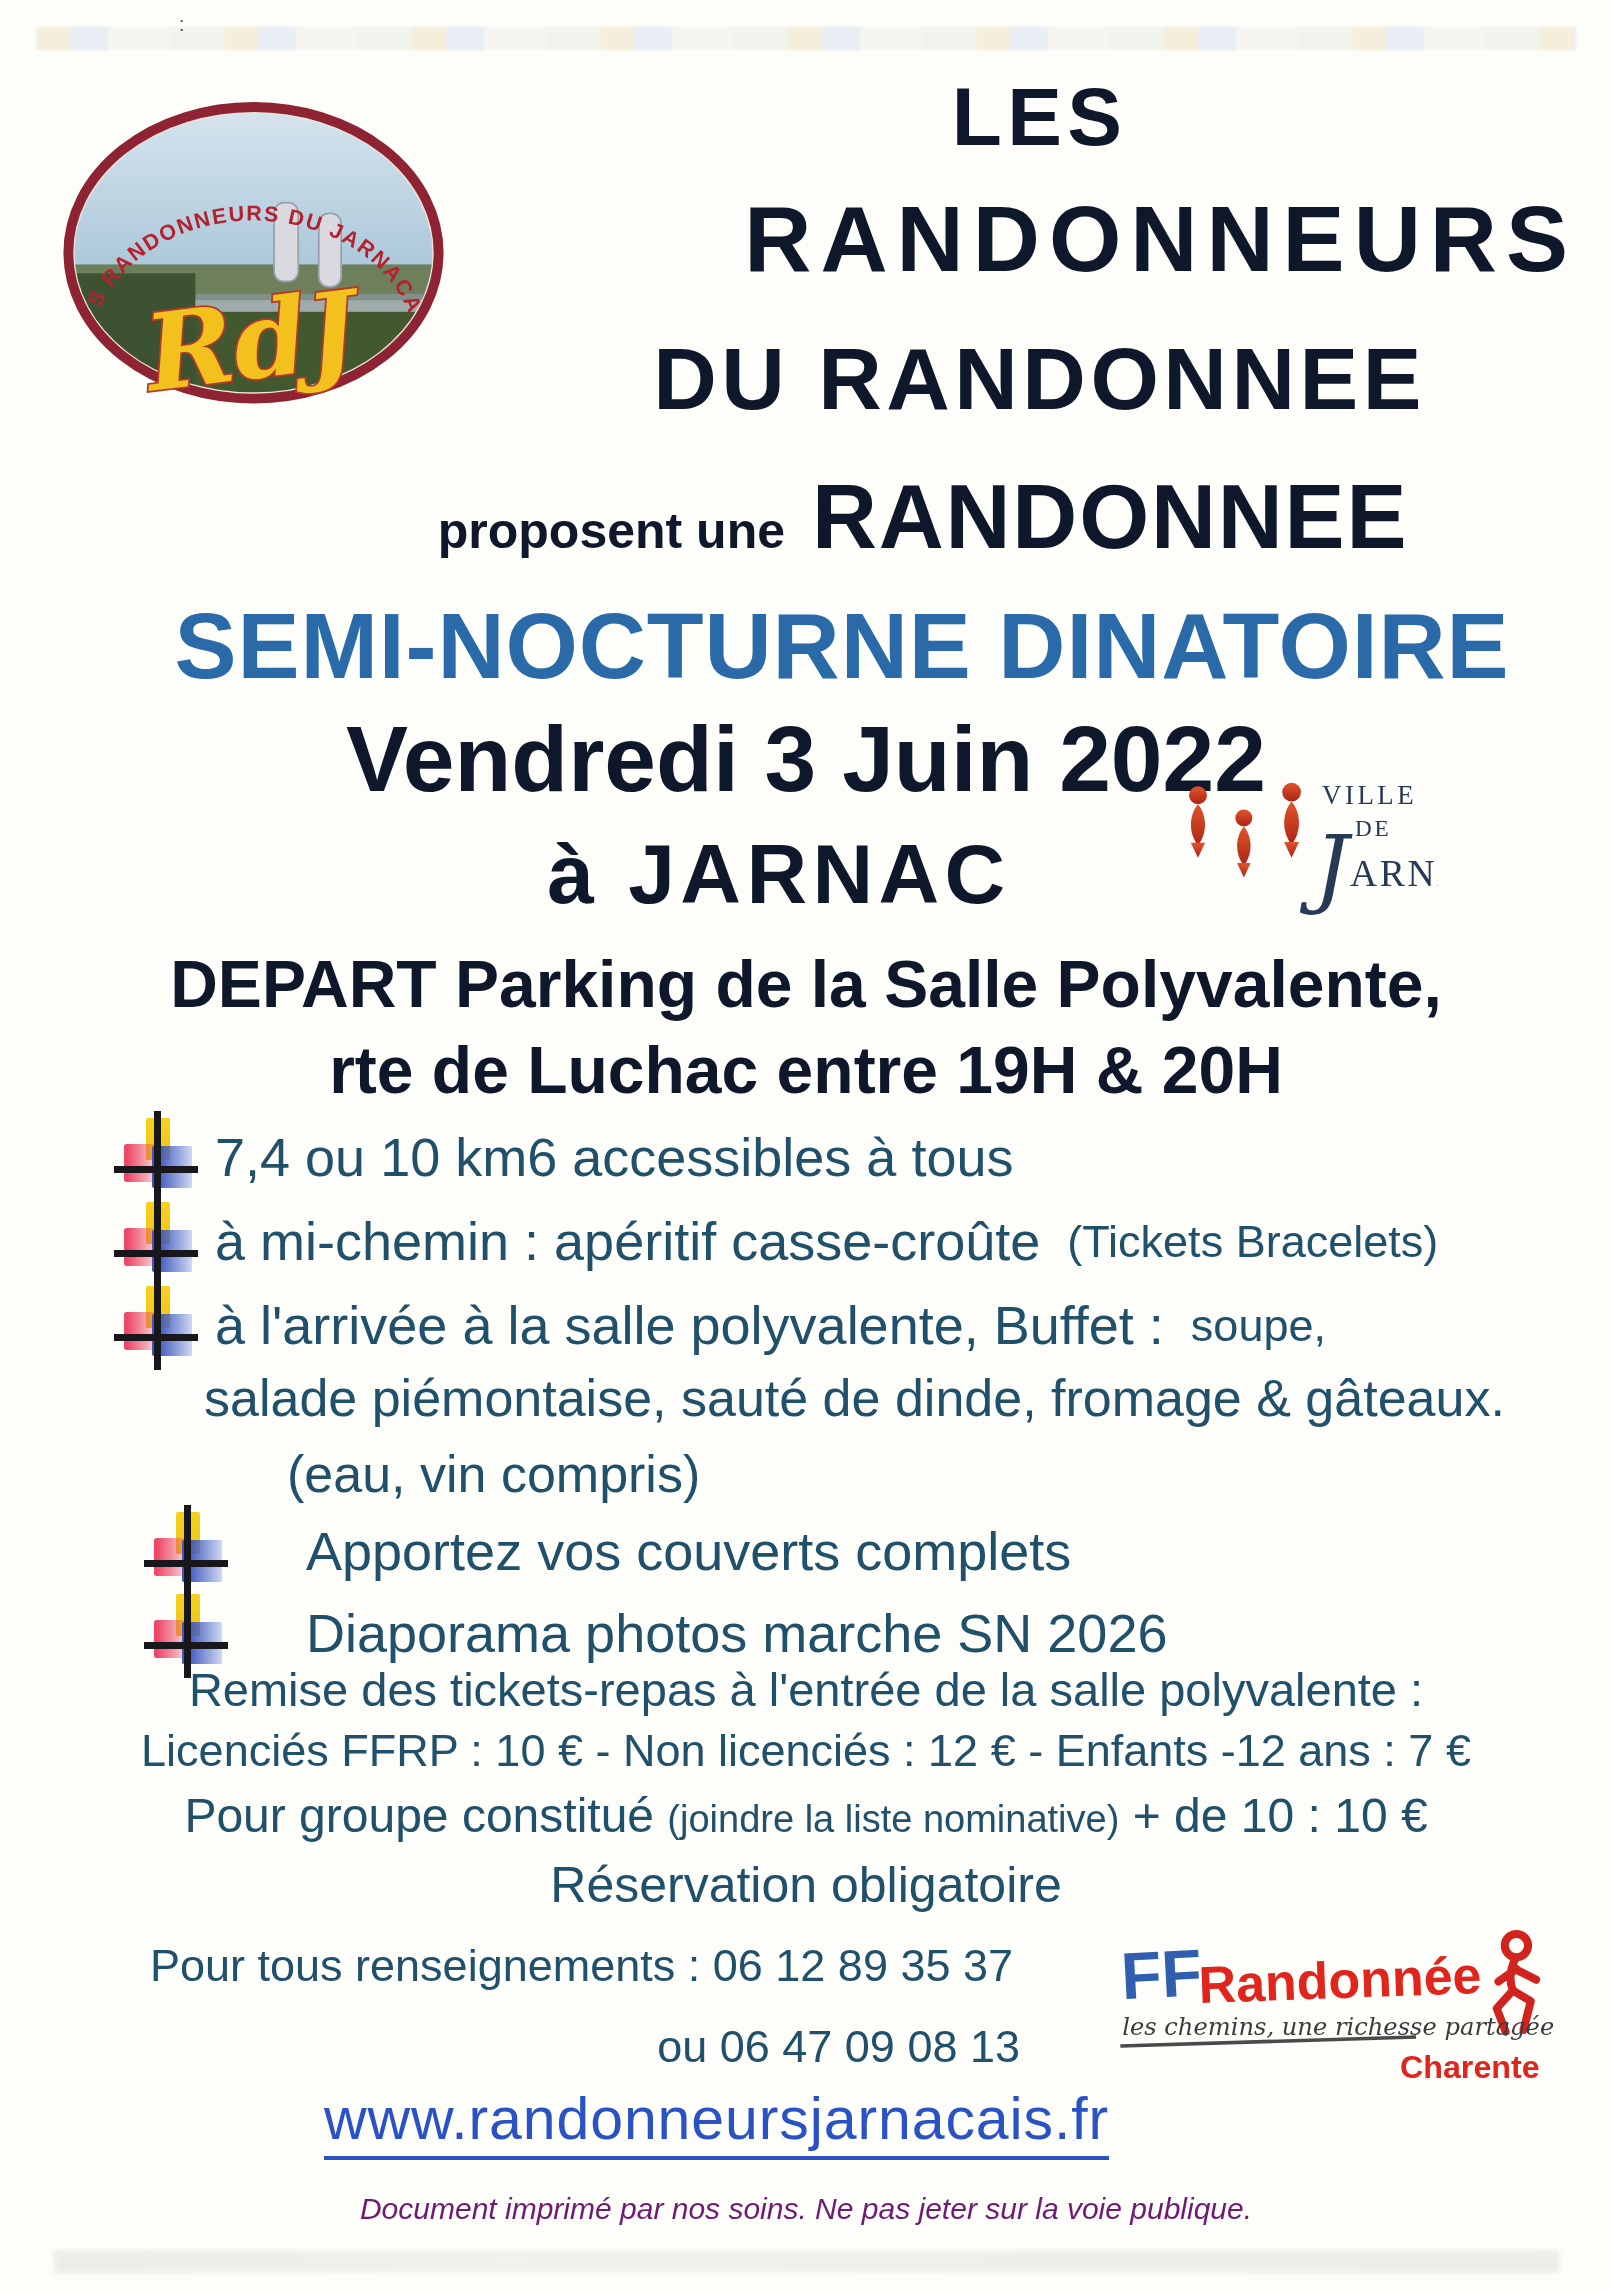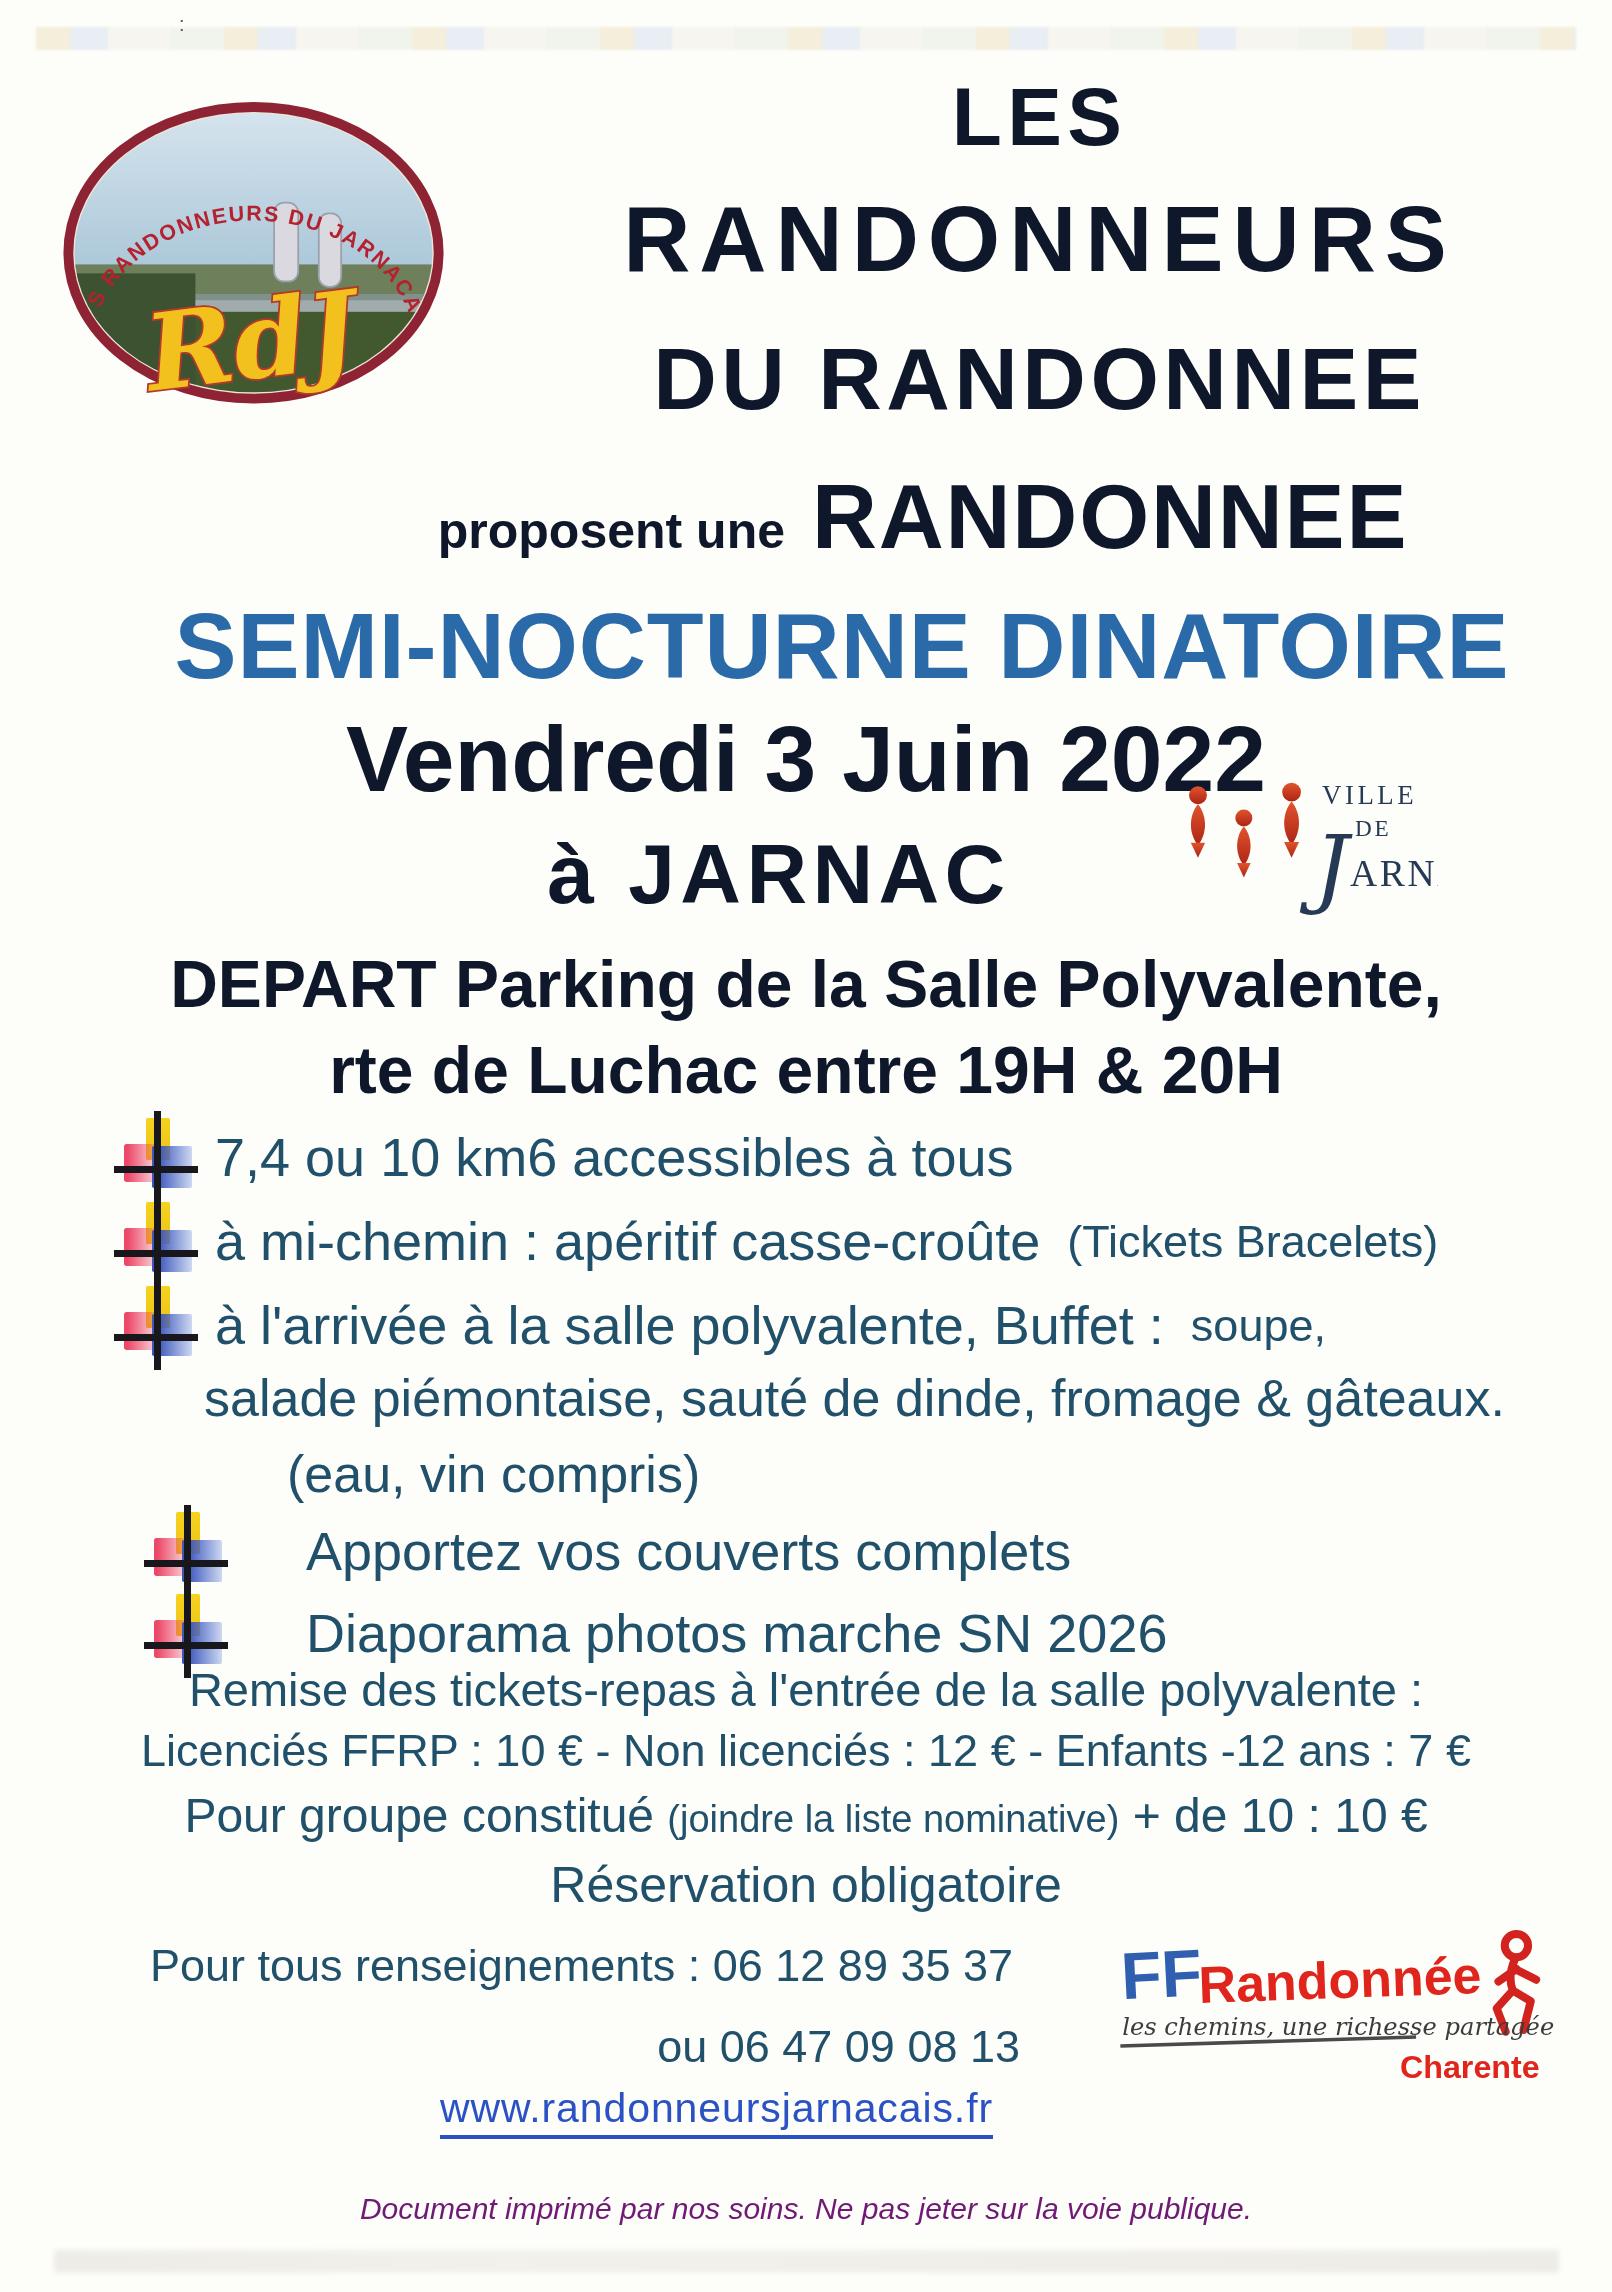--- a/index.html
+++ b/index.html
@@ -22,21 +22,21 @@
       #c9a23c 0 34px, #7fa3d0 34px 72px, #d8d0c2 72px 134px, #b9c7a5 134px 188px);
   }
   .scan-smudge{
     left:54px; top:2250px; width:1505px; height:23px; opacity:.22; filter:blur(2.7px);
     background:linear-gradient(90deg,#b9b2a4,#cfc8ba 30%,#c4bcae 70%,#b9b2a4);
   }
   .speck{font-size:19.7px; color:#555;}
 
   
   .t-les{top:70px; left:502px; width:1075px; text-align:center; font-size:82px; letter-spacing:5.4px;}
-  .t-rand{top:186px; left:502px; width:1075px; text-align:center; font-size:93px; letter-spacing:9px;}
+  .t-rand{top:186px; left:502px; width:1075px; text-align:right; font-size:93px; letter-spacing:9px;}
   .t-jarn{top:328px; left:502px; width:1075px; text-align:center; font-size:88px; letter-spacing:4.5px;}
   .t-intro{top:466px; left:269px; width:1308px; display:flex; justify-content:center; align-items:baseline; gap:27px;}
   .t-intro .small{font-size:50px; font-weight:700;}
   .t-intro .big{font-size:90px; font-weight:700; letter-spacing:1.8px;}
   .t-event{top:593px; font-size:93px; font-weight:700; color:#2a6aa8; letter-spacing:0.9px;padding-left:36px;}
   .t-date{top:706px; font-size:93px; font-weight:700;}
   .t-place{top:826px; left:0; width:1558px; text-align:center; font-size:84px; font-weight:700; letter-spacing:5.4px;}
   .t-depart1{top:946px; font-size:66px; font-weight:700;}
   .t-depart2{top:1032px; font-size:66px; font-weight:700;}
 
@@ -60,21 +60,21 @@
   .t-prices{top:1725px; font-size:45px;}
   .t-group{top:1788px; font-size:48px;}
   .t-group .g-small{font-size:38px;}
   .t-resa{top:1856px; font-size:50px;}
 
   .contact-box{left:116px; top:1940px; width:931px;}
   .c-line1{font-size:45px; text-align:center; white-space:nowrap;}
   .c-line2{font-size:45px; text-align:right; padding-right:27px; margin-top:29px; white-space:nowrap;}
   .website-row{left:233px; top:2085px; width:967px; text-align:center;}
   .website-row a{
-     font-size:41px; color:#2a52c4; text-decoration:none;
+     font-size:59px; color:#2a52c4; text-decoration:none;
      border-bottom:4.5px solid #2a52c4; padding-bottom:3.6px; letter-spacing:0.9px;
   }
   .t-footer{top:2192px; font-size:30px; color:#701a75; font-family:"Liberation Sans",sans-serif;font-style:italic;}
 </style>
 </head>
 <body>
 
 <div class="page">
 
   <div class="abs scan-strip"></div>

